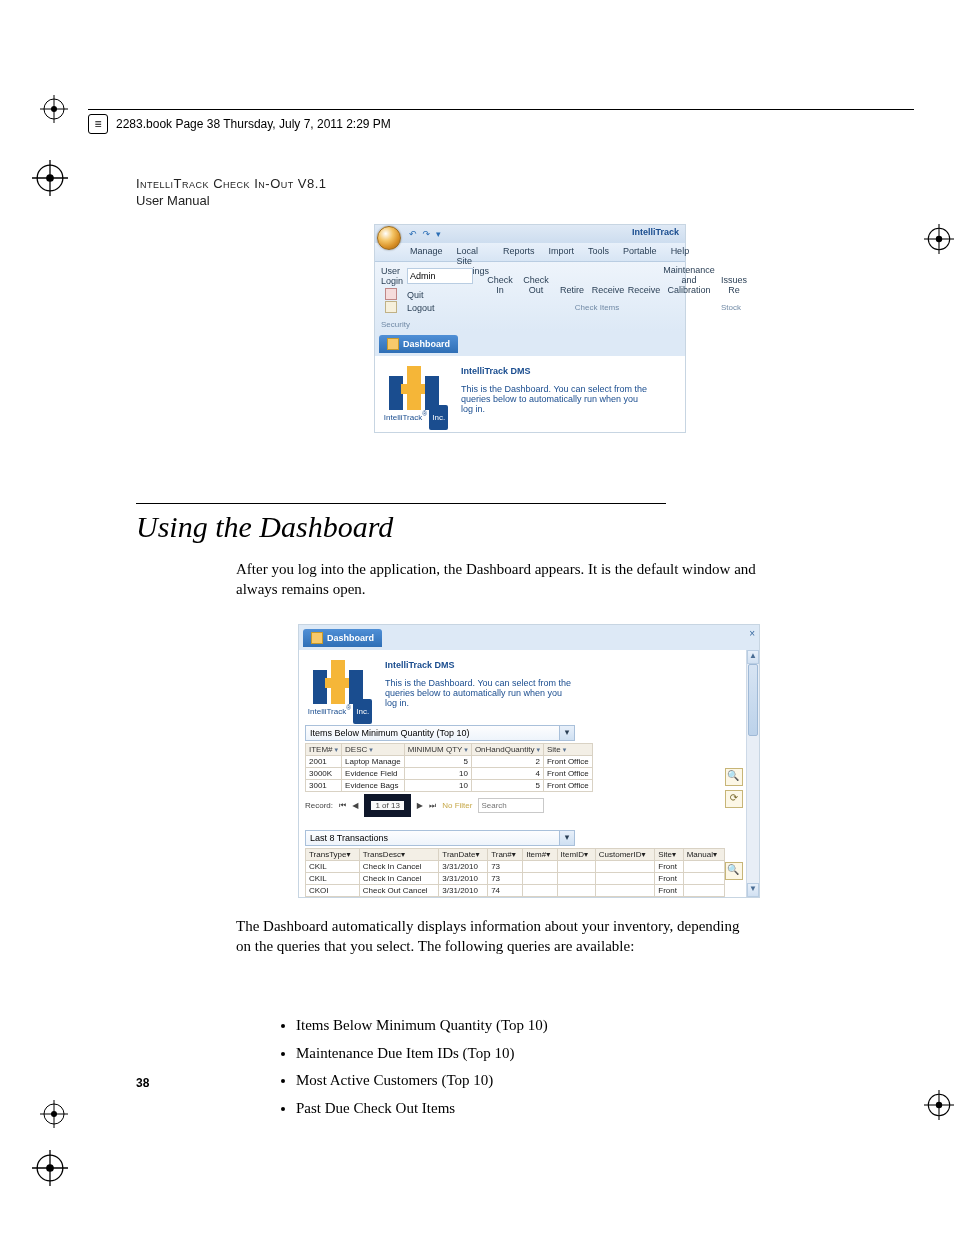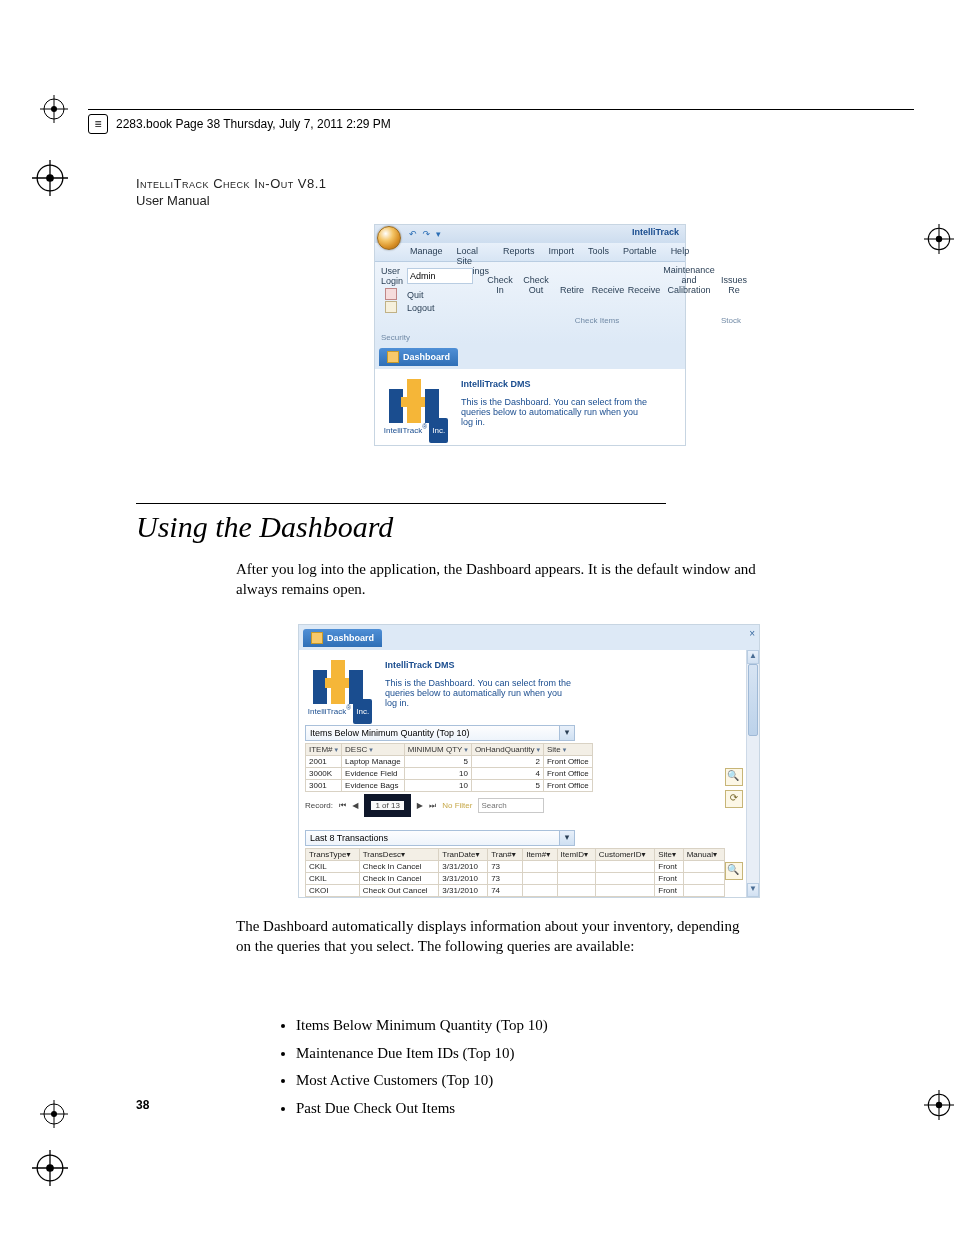--- a/index.html
+++ b/index.html
@@ -22,21 +22,21 @@
   .sec-row{display:flex;align-items:flex-start;gap:10px}
   .sec-left{width:110px}
   .sec-left .lblrow{display:flex;align-items:center;gap:4px;margin-bottom:2px}
   .sec-left input{width:60px;height:12px;font:9px Arial;border:1px solid #b9cde2;background:#fff}
   .mini-btn{display:flex;align-items:flex-end;gap:10px;margin:1px 4px}
   .mini-btn .sq{width:10px;height:10px;background:#f6dcdc;border:1px solid #c08686}
   .mini-btn .key{width:10px;height:10px;background:#f6f0dc;border:1px solid #c0b186}
   .check-group{display:flex;gap:2px;align-items:flex-end}
   .check-btn{width:34px;text-align:center;line-height:1.1}
   .check-btn.big{width:52px}
-  .group-label{text-align:center;color:#718aa6;margin-top:20px;font-size:8px}
+  .group-label{text-align:center;color:#718aa6;margin-top:7px;font-size:8px}
   .group-label.l{text-align:left;margin-left:0}
   .dash-tab{background:linear-gradient(#4f8fd6,#2f6fb6);color:#fff;font:bold 9px Arial;padding:3px 8px;border-radius:3px 3px 0 0;display:inline-flex;align-items:center;gap:4px;margin:4px 0 0 4px}
   .dash-tab .ticon{width:10px;height:10px;background:#f7c96b;border:1px solid #c79a2b}
   .dash-body{padding:10px 8px;background:#fff;display:flex;gap:12px}
   .it-logo{width:66px;height:56px;position:relative;border:0}
   .it-logo .bar{position:absolute;bottom:12px;width:14px;background:#1a4d8f}
   .it-logo .bar.b1{left:6px;height:34px}
   .it-logo .bar.b2{left:24px;height:44px;background:#f5b638}
   .it-logo .bar.b2::after{content:"";position:absolute;left:-6px;top:18px;width:26px;height:10px;background:#f5b638}
   .it-logo .bar.b3{left:42px;height:34px}
@@ -44,21 +44,21 @@
   .it-logo .cap b{background:#1a4d8f;color:#fff;padding:8px 3px;border-radius:2px;font-weight:normal}
   .dash-text{font:9px Arial;color:#1a4d8f;max-width:190px}
   .dash-text .hd{font-weight:bold;margin-bottom:8px}
   .heading-rule{position:absolute;left:136px;top:503px;width:530px;border-top:1.5px solid #000}
   .heading{position:absolute;left:136px;top:510px;font:italic 30px/1.1 "Times New Roman",serif}
   .body-text{position:absolute;left:236px;width:520px;font:15px/1.35 "Times New Roman",serif;color:#000}
   .bt1{top:559px}
   .bt2{top:916px}
   .bullets{position:absolute;left:256px;top:998px;font:15px/1.7 "Times New Roman",serif}
   .bullets li{margin-bottom:2px}
-  .pagenum{position:absolute;left:136px;top:1098px;font:bold 12px Arial}
+  .pagenum{position:absolute;left:136px;top:1076px;font:bold 12px Arial}
   
   .fig2-body{background:#fff;padding:6px 0 0 0;position:relative}
   .scrollbar{position:absolute;right:0;top:0;bottom:0;width:12px;background:#e8eef6;border-left:1px solid #cdd9e7}
   .scrollbar .thumb{position:absolute;left:1px;right:1px;top:14px;height:70px;background:linear-gradient(#d7e4f3,#bcd2ea);border:1px solid #9fb9d6;border-radius:2px}
   .scrollbar .arrow{position:absolute;left:0;right:0;height:12px;background:linear-gradient(#e8f0fa,#d2e1f2);border:1px solid #b9cde2;text-align:center;font:8px/10px Arial;color:#4a6d94}
   .dropdown-pill{display:inline-block;width:260px;border:1px solid #a9c0da;background:linear-gradient(#fdfdfe,#eef4fb);font:9px Arial;padding:2px 4px;position:relative;margin:2px 0 2px 6px}
   .dropdown-pill .dd{position:absolute;right:0;top:0;bottom:0;width:14px;background:linear-gradient(#e8f0fa,#cfe0f2);border-left:1px solid #a9c0da;color:#2a3f55;text-align:center;font-size:9px;line-height:13px}
   table.grid{border-collapse:collapse;font:8px Arial;color:#222;margin:0 0 0 6px;width:250px}
   table.grid th,table.grid td{border:1px solid #d9d2c4;padding:1px 3px;text-align:left;white-space:nowrap}
   table.grid th{background:#f3efe6;font-weight:normal;color:#333}

